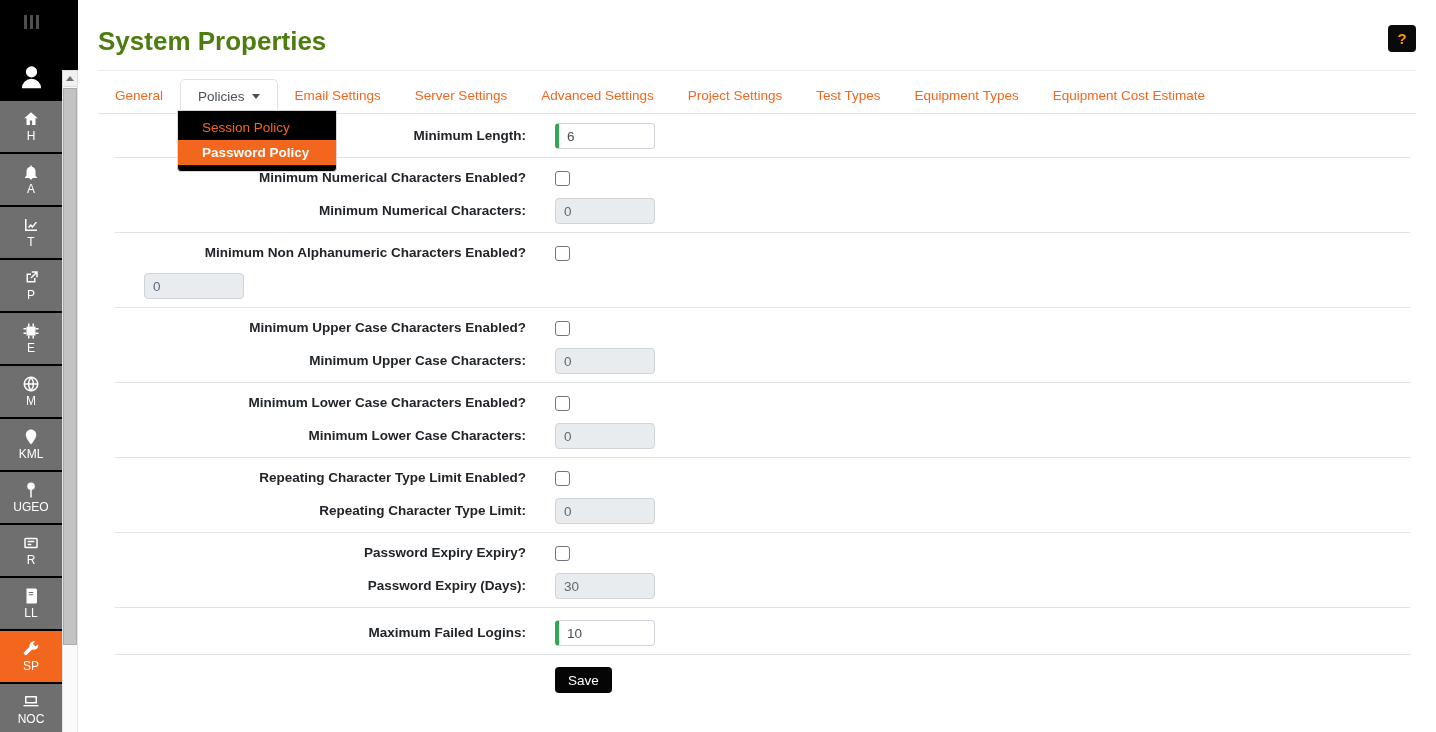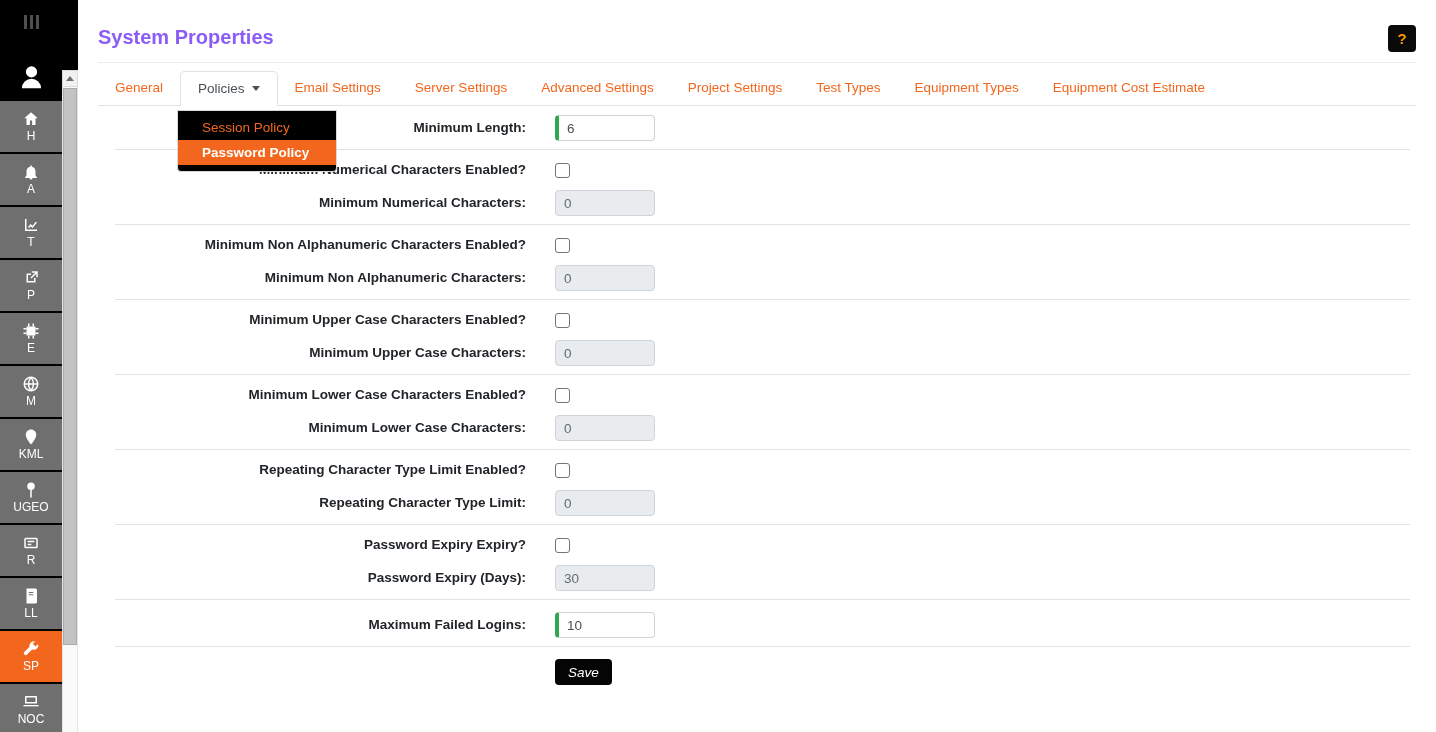--- a/index.html
+++ b/index.html
@@ -32,21 +32,21 @@
     background:#fafafa; border-left:1px solid #e4e4e4; border-right:1px solid #e4e4e4; }
   .sb-up { position:absolute; left:0; top:70px; width:16px; height:17px; background:#f1f1f1;
     border:1px solid #dcdcdc; display:flex; align-items:center; justify-content:center; }
   .sb-up i { width:0; height:0; border-left:4px solid transparent; border-right:4px solid transparent;
     border-bottom:5px solid #6f6f6f; display:block; }
   .sb-thumb { position:absolute; left:1px; top:88px; width:14px; height:557px;
     background:#c3c3c3; border:1px solid #ababab; }
 
   
   .content { position:absolute; left:78px; top:0; width:1358px; height:732px; background:#fff; }
-  .page-title { margin:26px 20px 0 20px; font-size:20px; font-weight:bold; color:#8b5cf6; }
+  .page-title { margin:26px 20px 0 20px; font-size:26px; font-weight:bold; color:#4d7c0f; }
   .title-rule { margin:13px 20px 0 20px; border:none; border-top:1px solid #ececec; height:0; }
   .help-btn { position:absolute; top:25px; right:20px; width:28px; height:27px;
     background:#0a0a0a; color:#ff9800; border:none; border-radius:4px;
     font-size:15px; font-weight:bold; display:flex; align-items:center; justify-content:center;
     cursor:pointer; font-family:"Liberation Sans", sans-serif; }
 
   
   .tabs { display:flex; margin:8px 20px 0 20px; border-bottom:1px solid #dee2e6; }
   .tab { padding:9px 17px; font-size:13.5px; color:#f2671d; cursor:pointer; white-space:nowrap; }
   .tab.active { background:#fff; border:1px solid #dee2e6; border-bottom:1px solid #fff;
@@ -75,21 +75,21 @@
   .tinput.valid { border-left:4px solid #2fa84f; }
   .tinput:disabled { background:#e9ecef; color:#5f6a72; }
   .cbox { appearance:none; -webkit-appearance:none; width:15px; height:15px; margin:0;
     border:1px solid #73737f; border-radius:3px; background:#fff; position:relative; cursor:pointer; }
   .cbox:checked { background:#0d6efd; border-color:#0d6efd; }
   .cbox:checked::after { content:"\2714"; position:absolute; left:0; top:0; width:13px; height:13px;
     color:#fff; font-size:10px; line-height:13px; text-align:center; }
   .form hr { border:none; border-top:1px solid #dfe3e6; height:0; margin:0 0 12px 0; }
   .save-btn { margin-left:440px; background:#050505; color:#fff; border:none; border-radius:4px;
     padding:5px 13px; height:26px; font-size:13.5px; cursor:pointer;
-    font-family:"Liberation Sans", sans-serif;font-style:italic; }
+    font-family:"Liberation Sans", sans-serif; }
 </style>
 </head>
 <body>
 
 <div class="sidebar">
   <div class="hamburger">
     <i></i>
       <i></i>
       <i></i>
   </div>
@@ -277,21 +277,20 @@
     </div>
     <hr>
 
     <div class="frow check-row">
       <label class="flabel">Minimum Non Alphanumeric Characters Enabled?</label>
       <div class="fctl">
           <input type="checkbox" class="cbox" style="">
         </div>
     </div>
     <div class="frow input-row">
-      <label class="flabel">Minimum Non Alphanumeric Characters:</label>
       <div class="fctl">
           <input type="text" class="tinput" disabled="" value="0" style="">
         </div>
     </div>
     <hr>
 
     <div class="frow check-row">
       <label class="flabel">Minimum Upper Case Characters Enabled?</label>
       <div class="fctl">
           <input type="checkbox" class="cbox" style="">

